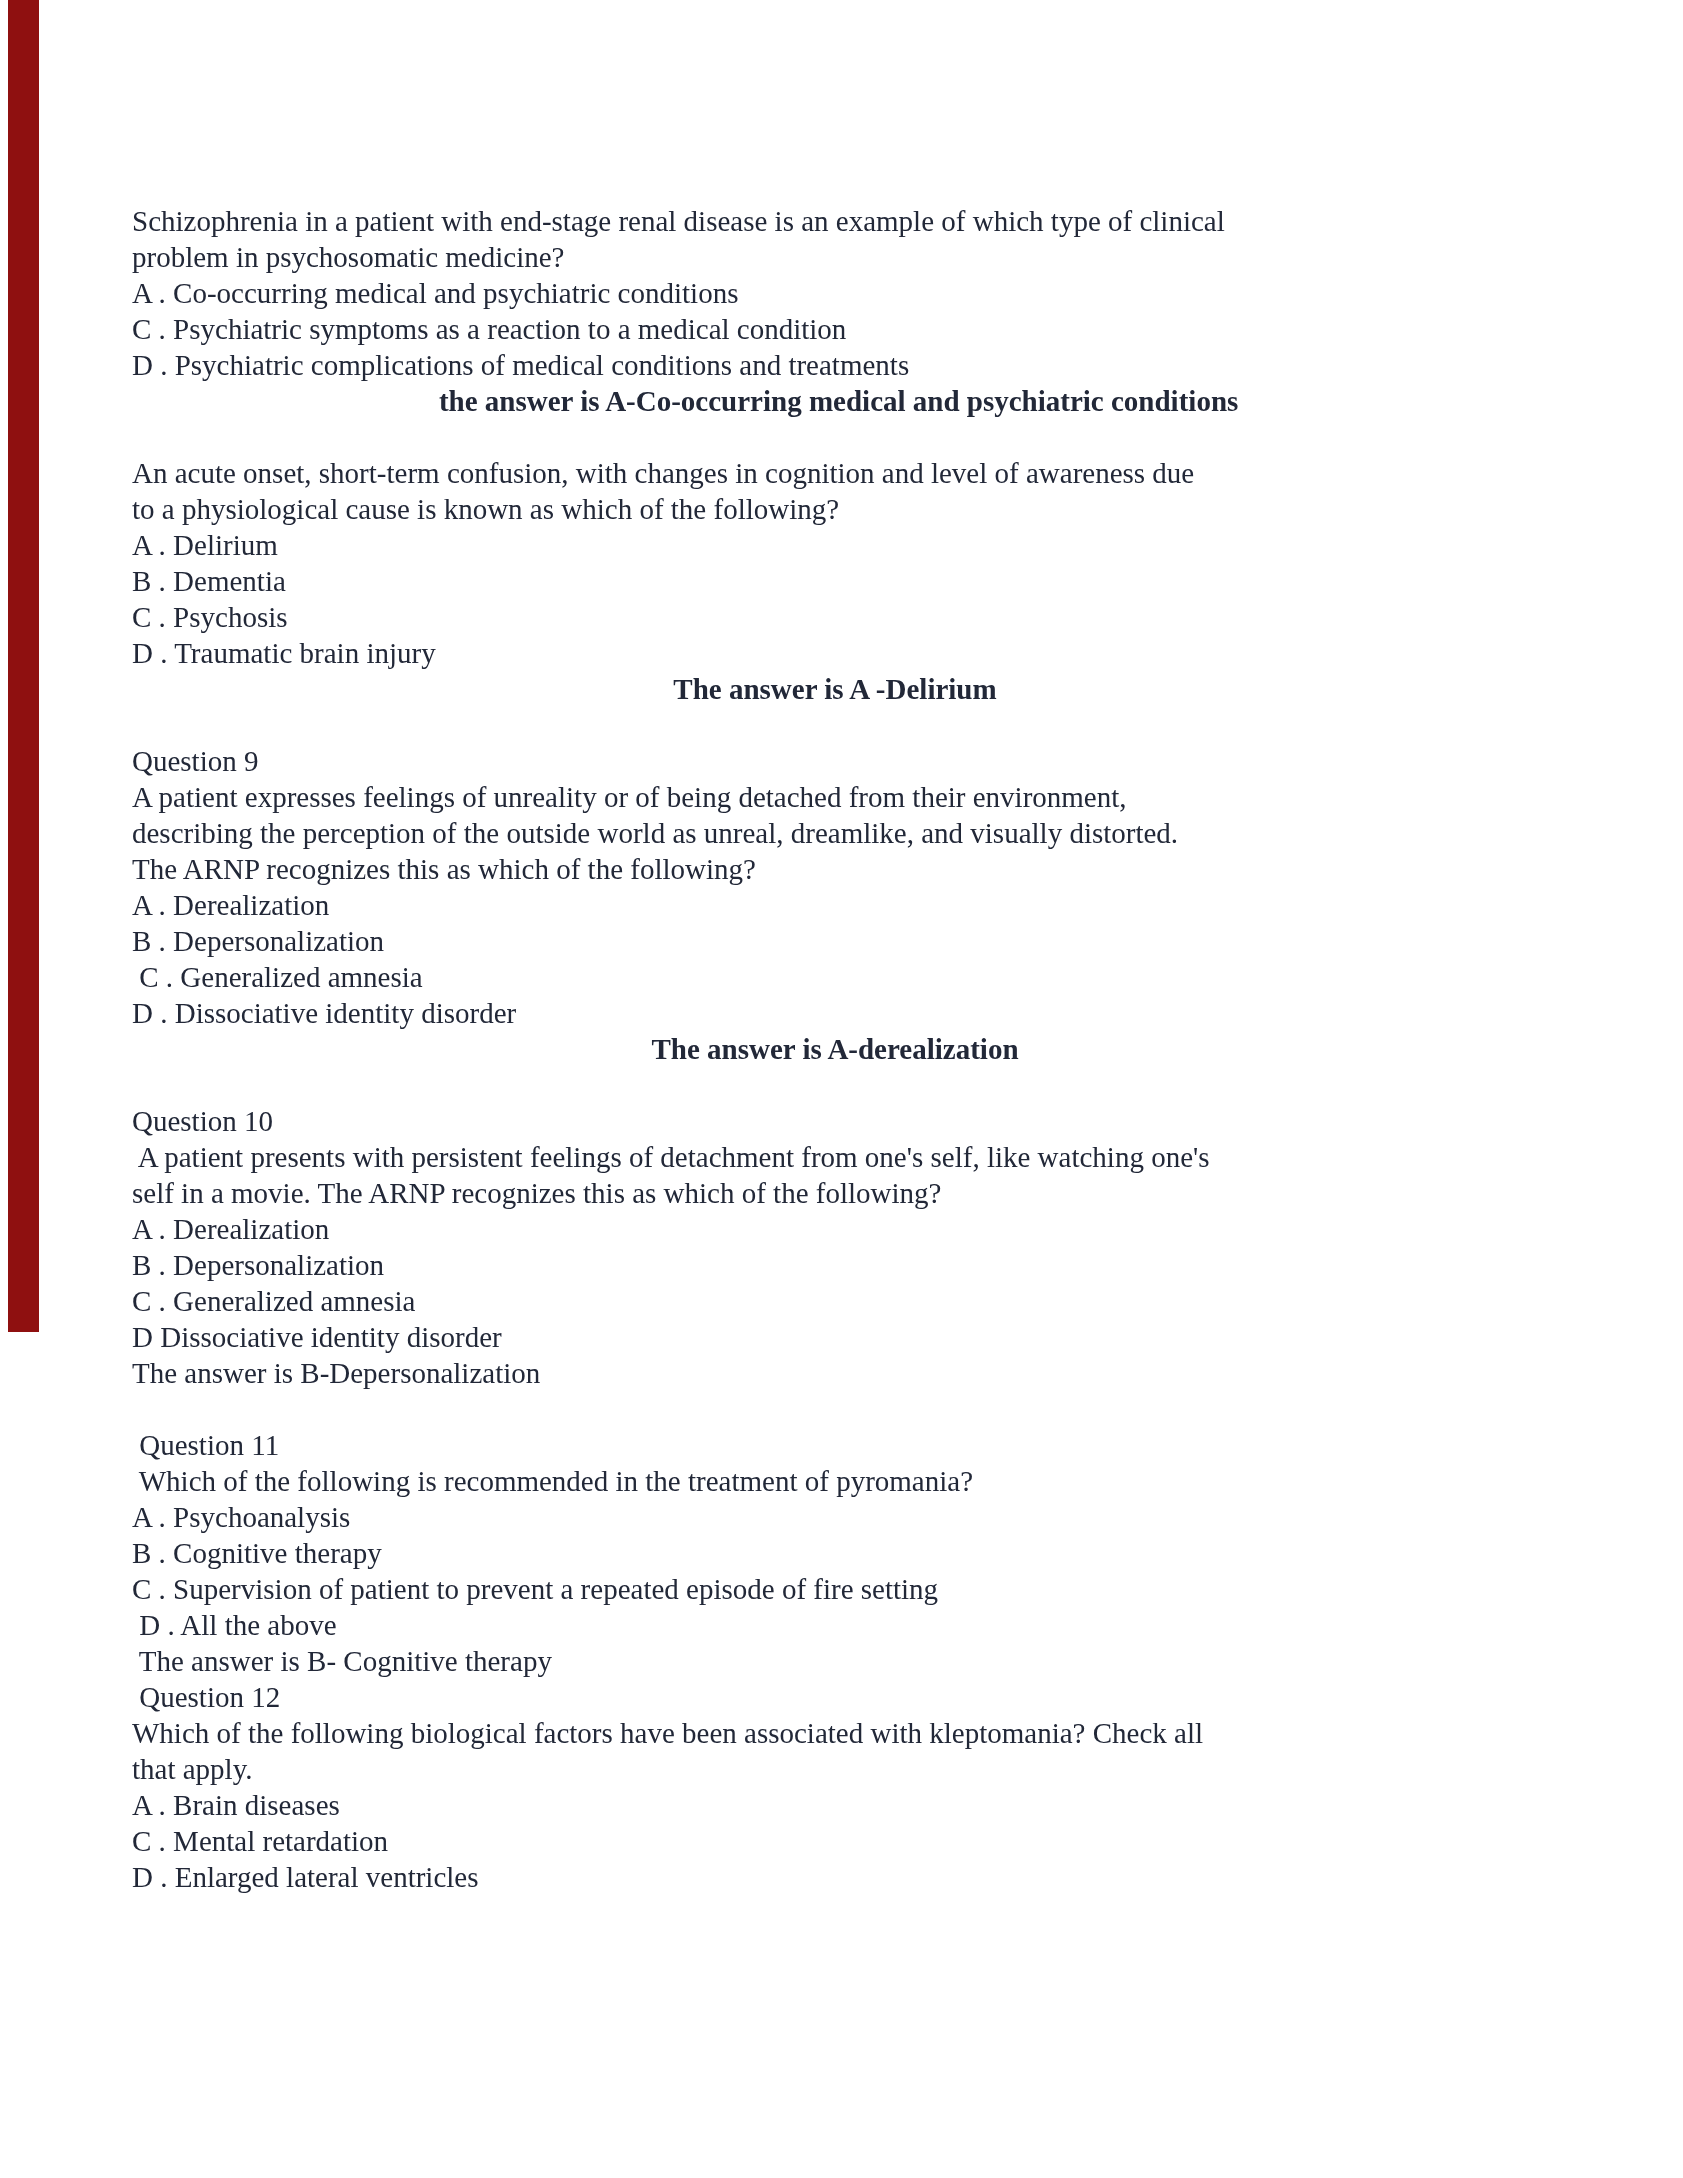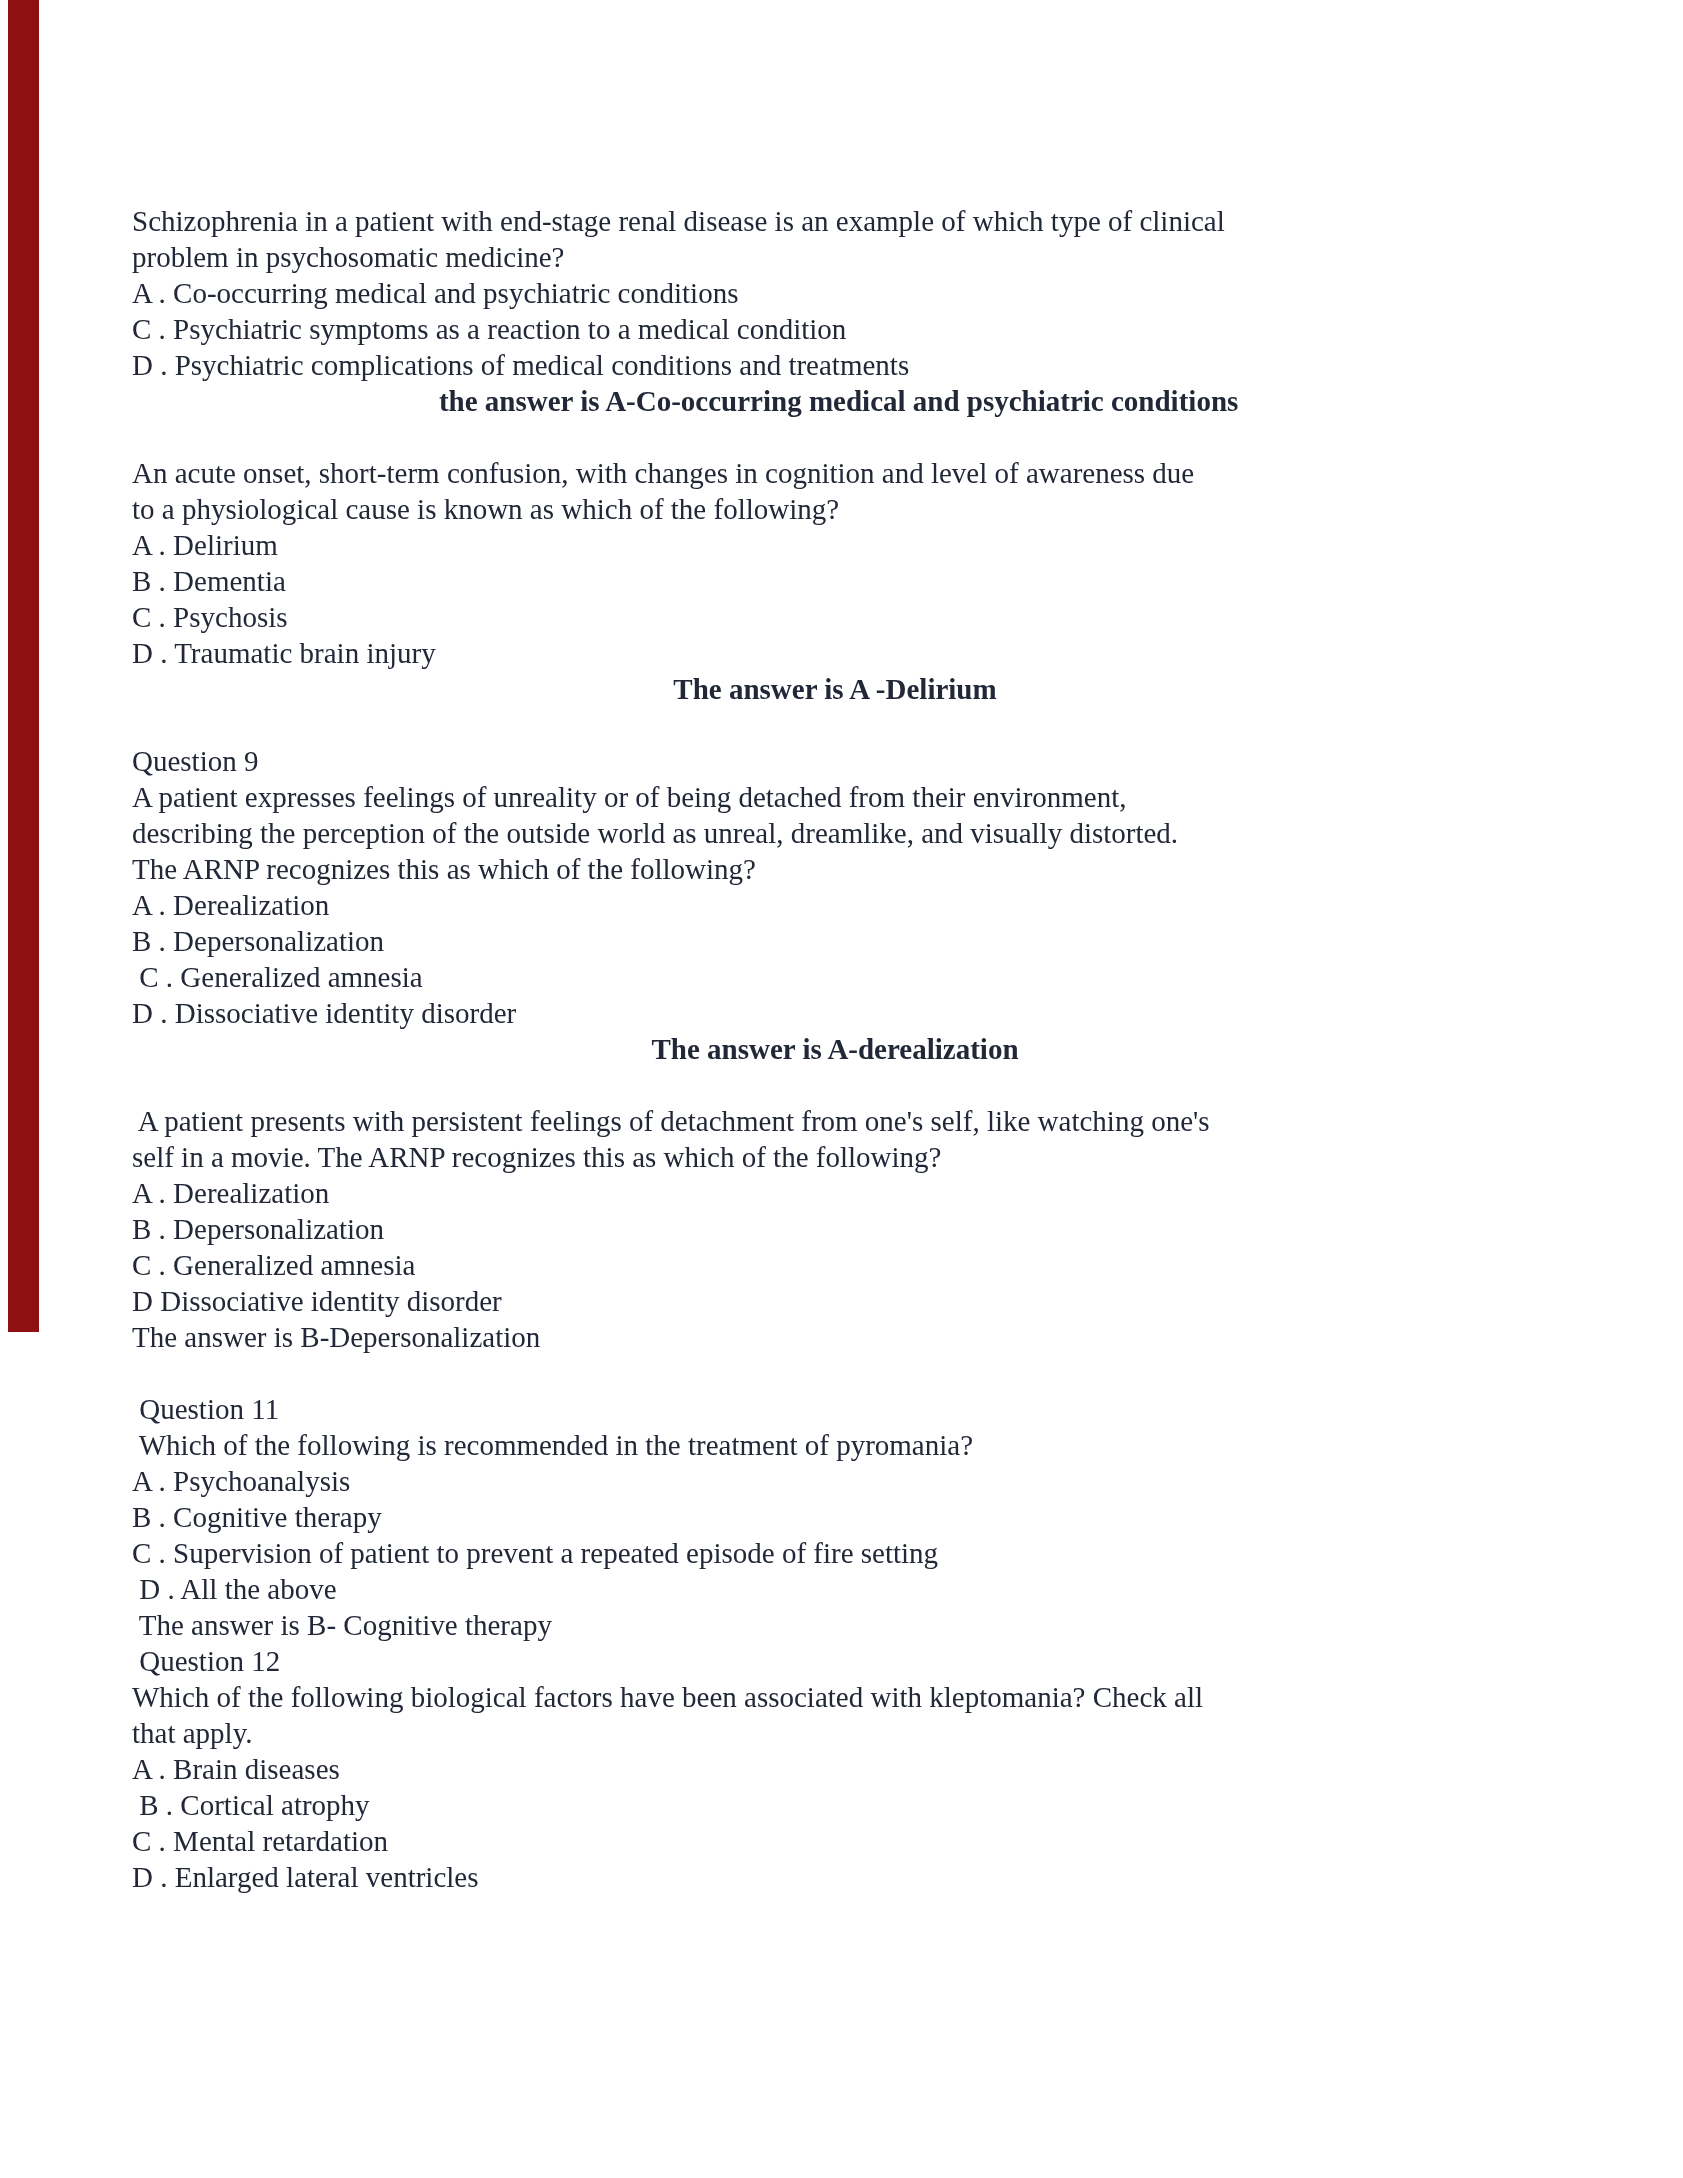--- a/index.html
+++ b/index.html
@@ -67,39 +67,39 @@
       <div class="line">Question 9</div>
       <div class="line">A patient expresses feelings of unreality or of being detached from their environment,</div>
       <div class="line">describing the perception of the outside world as unreal, dreamlike, and visually distorted.</div>
       <div class="line">The ARNP recognizes this as which of the following?</div>
       <div class="line">A . Derealization</div>
       <div class="line">B . Depersonalization</div>
       <div class="line"> C . Generalized amnesia</div>
       <div class="line">D . Dissociative identity disorder</div>
       <div class="line bold">The answer is A-derealization</div>
       <div class="line">&nbsp;</div>
+      <div class="line">Question 10</div>
       <div class="line"> A patient presents with persistent feelings of detachment from one's self, like watching one's</div>
       <div class="line">self in a movie. The ARNP recognizes this as which of the following?</div>
       <div class="line">A . Derealization</div>
       <div class="line">B . Depersonalization</div>
       <div class="line">C . Generalized amnesia</div>
       <div class="line">D Dissociative identity disorder</div>
       <div class="line">The answer is B-Depersonalization</div>
       <div class="line">&nbsp;</div>
       <div class="line"> Question 11</div>
       <div class="line"> Which of the following is recommended in the treatment of pyromania?</div>
       <div class="line">A . Psychoanalysis</div>
       <div class="line">B . Cognitive therapy</div>
       <div class="line">C . Supervision of patient to prevent a repeated episode of fire setting</div>
       <div class="line"> D . All the above</div>
       <div class="line"> The answer is B- Cognitive therapy</div>
       <div class="line"> Question 12</div>
       <div class="line">Which of the following biological factors have been associated with kleptomania? Check all</div>
       <div class="line">that apply.</div>
       <div class="line">A . Brain diseases</div>
-      <div class="line"> B . Cortical atrophy</div>
       <div class="line">C . Mental retardation</div>
       <div class="line">D . Enlarged lateral ventricles</div>
       <div class="line">&nbsp;</div>
       <div class="line"> Question 13</div>
     </div>
 </div>
 
 
 </body></html>

